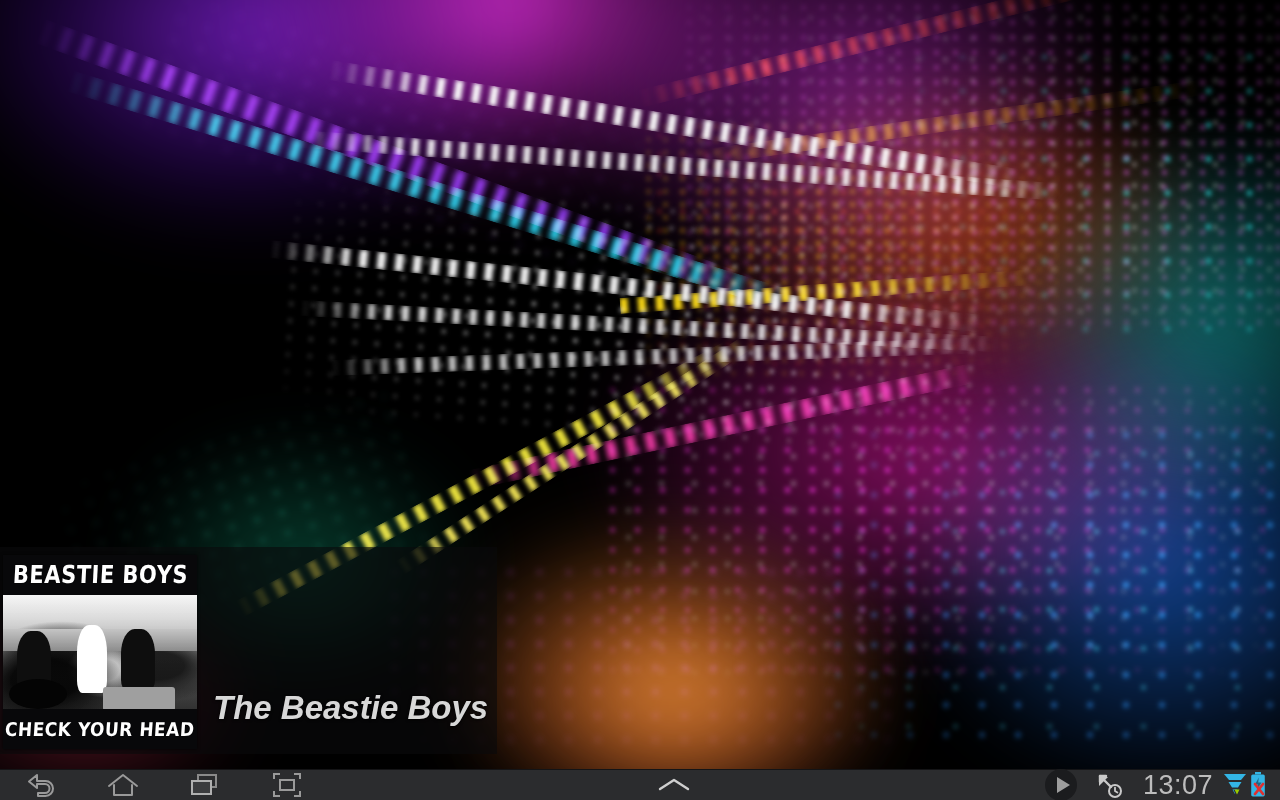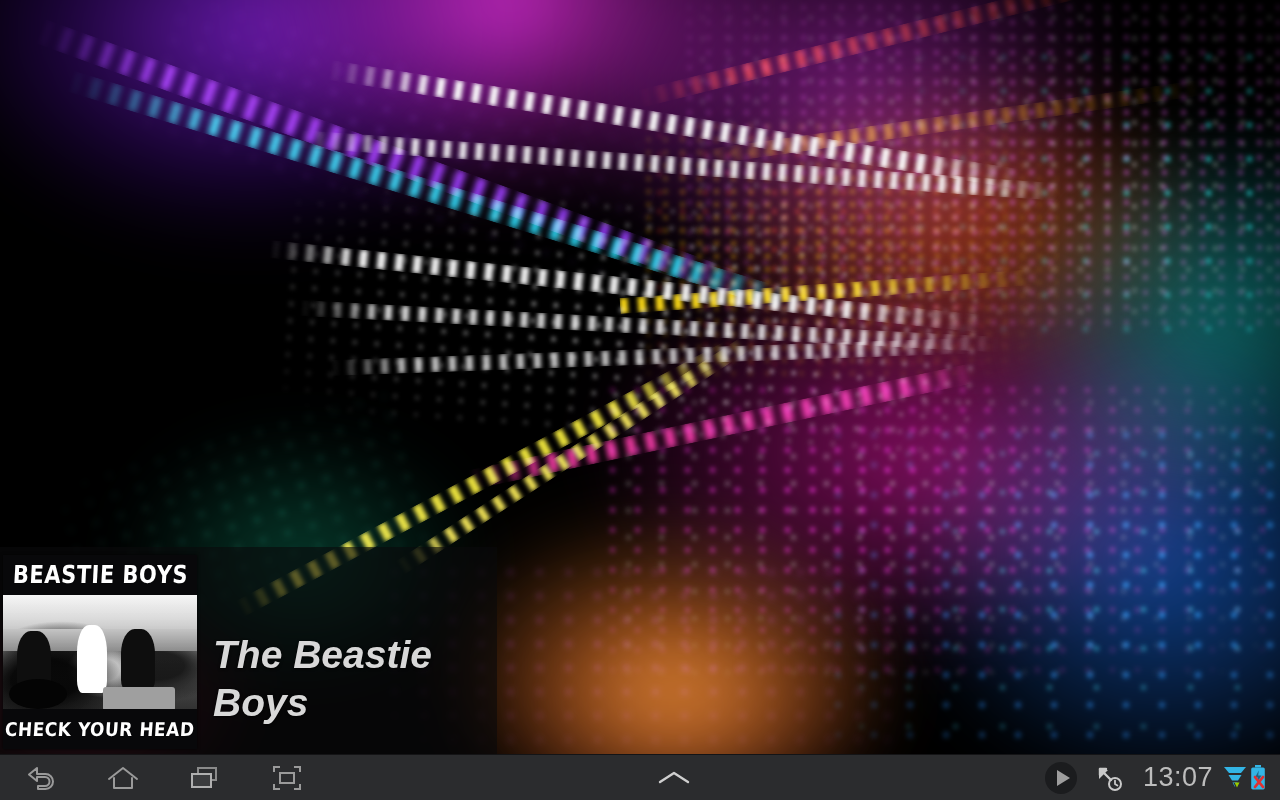--- a/index.html
+++ b/index.html
@@ -91,32 +91,32 @@
   #track-title {
     color:#ffffff;
     font-size:31px;
     font-weight:bold;
     line-height:1.05;
     letter-spacing:0.1px;
     text-shadow:0 1px 3px rgba(0,0,0,0.9);
   }
   #track-artist {
     color:#d8d8d8;
-    font-size:39px;
+    font-size:33px;
     font-weight:bold;
     font-style:italic;
     line-height:1.25;
     margin-top:4px;
     text-shadow:0 1px 3px rgba(0,0,0,0.9);
   }
 
   
   #system-bar {
     position:absolute; left:0; bottom:0;
-    width:1280px; height:46px;
+    width:1280px; height:31px;
     background:#2b2c2e;
     border-top:1px solid #141416;
     display:flex; align-items:center;
   }
   #nav-left { display:flex; align-items:center; padding-left:18px; gap:36px; }
   .nav-btn {
     width:46px; height:44px;
     display:flex; align-items:center; justify-content:center;
     cursor:pointer;
   }

